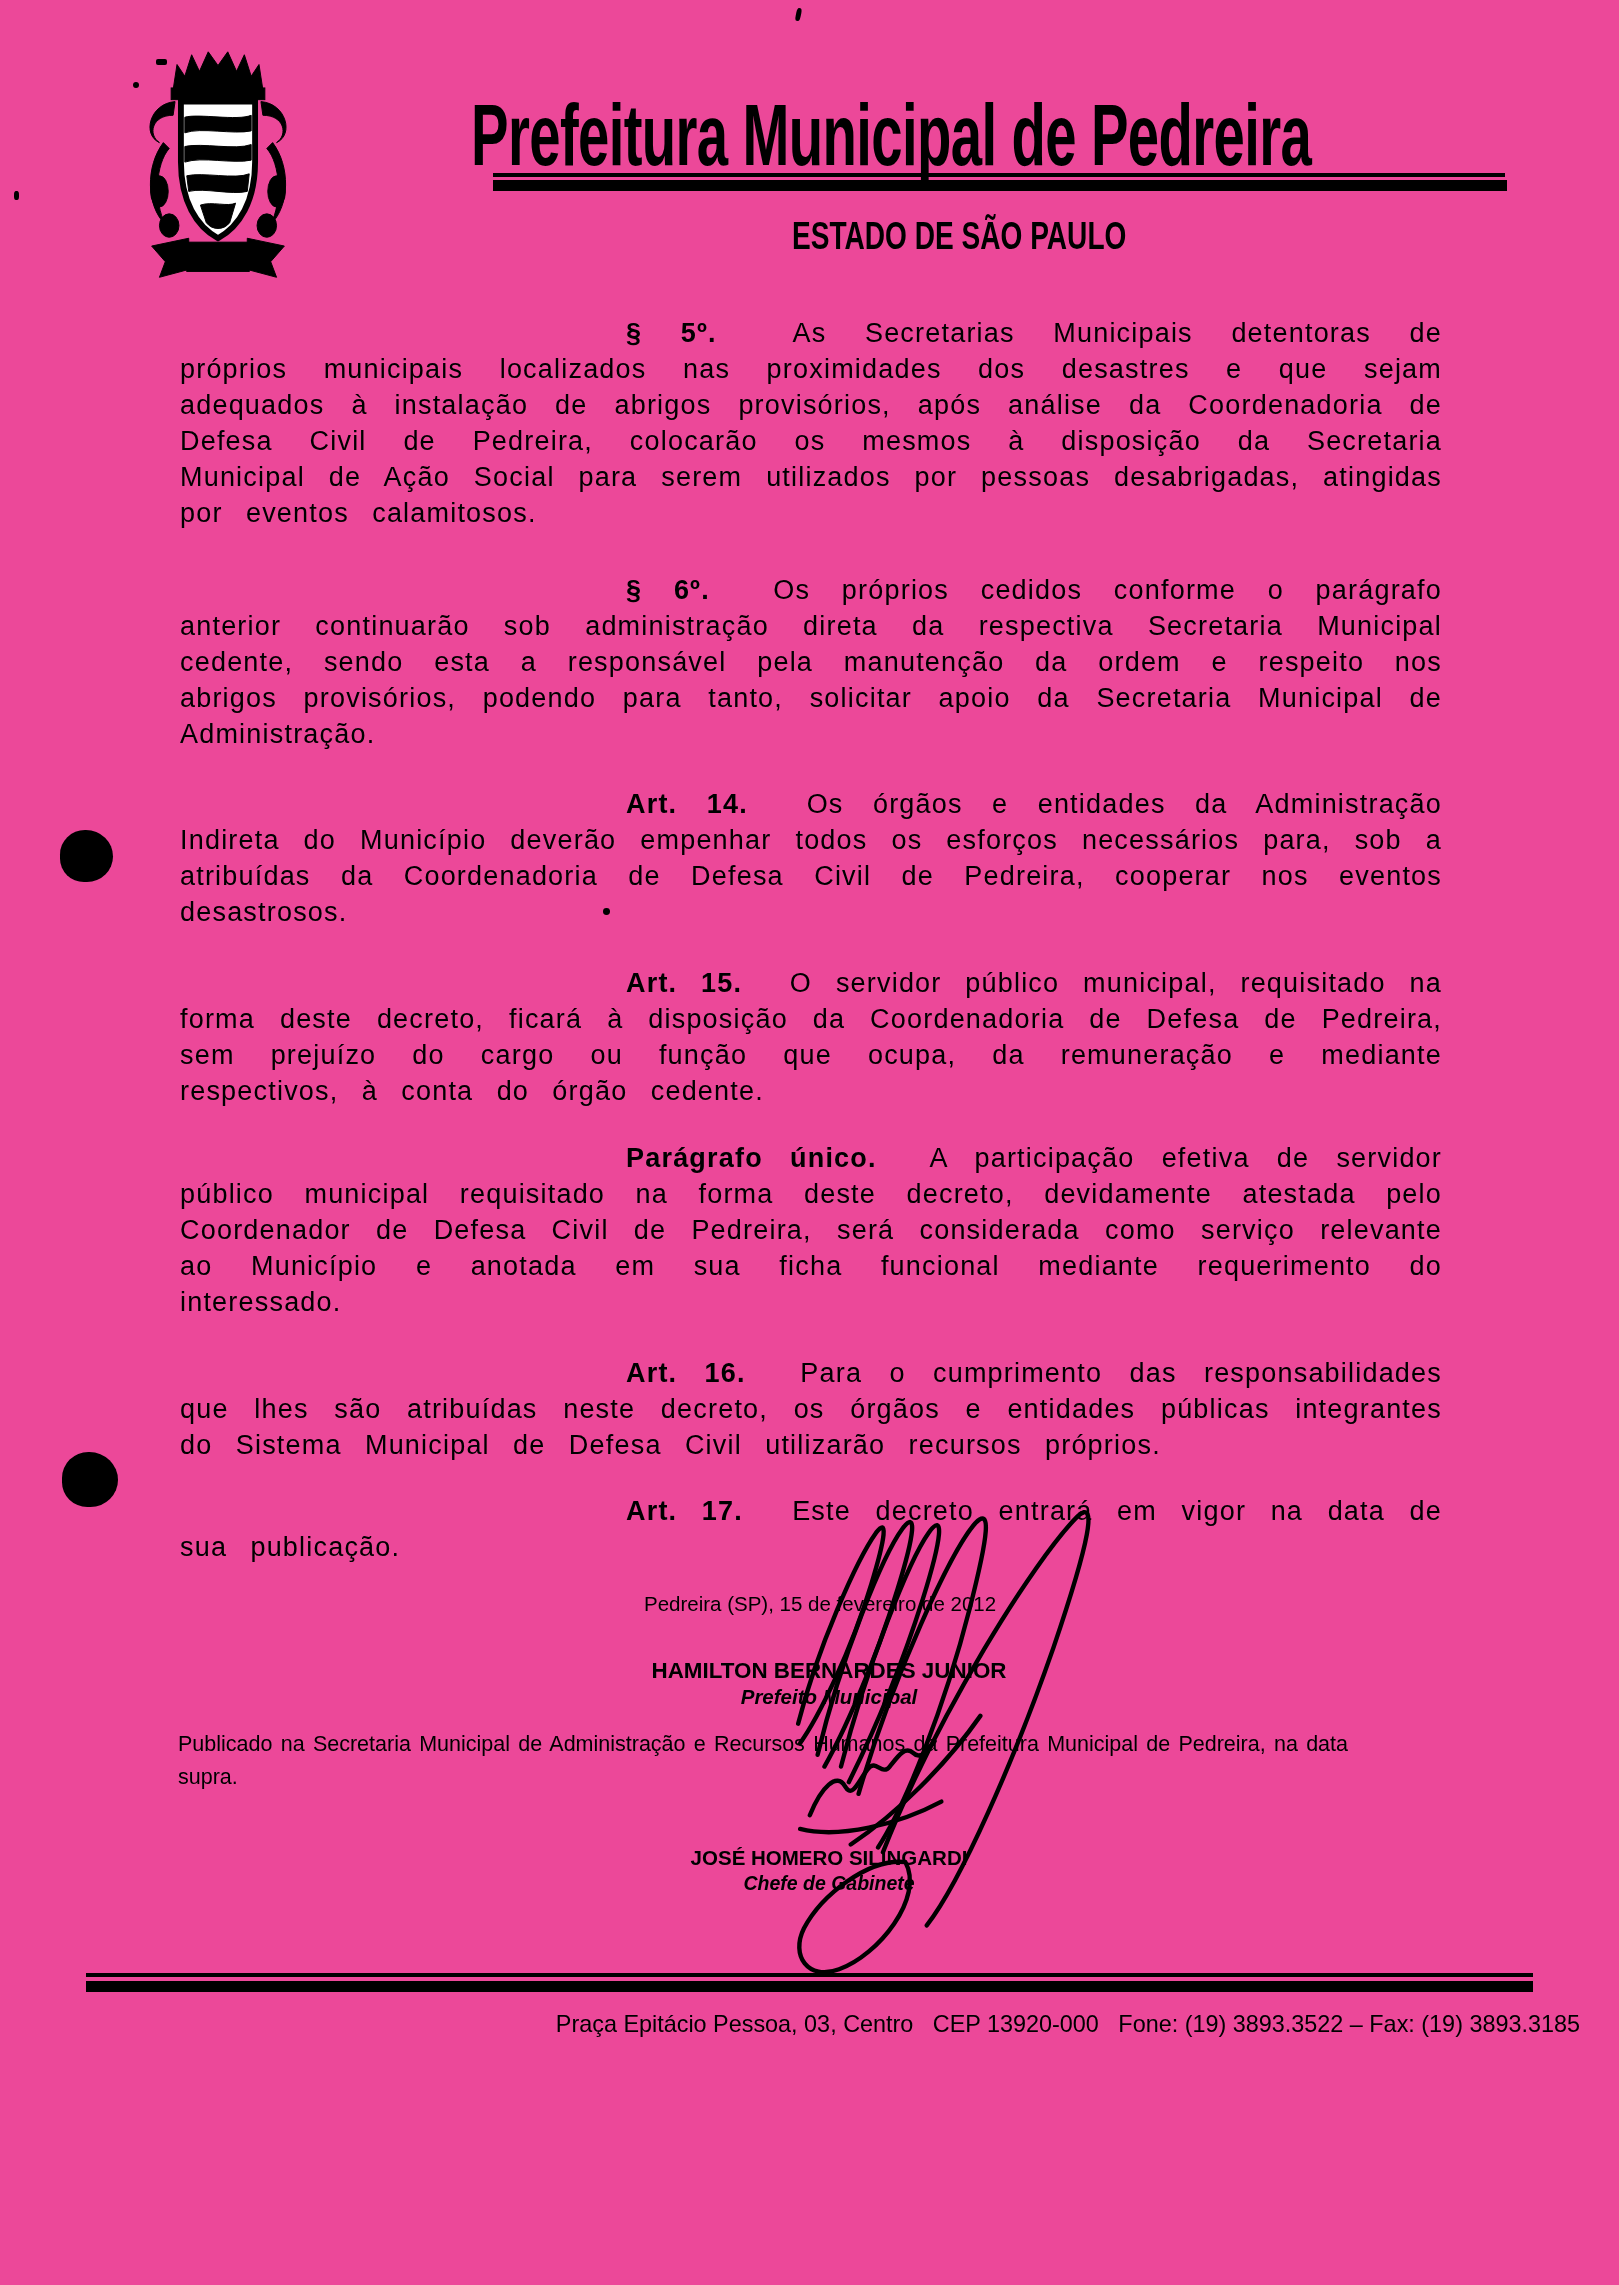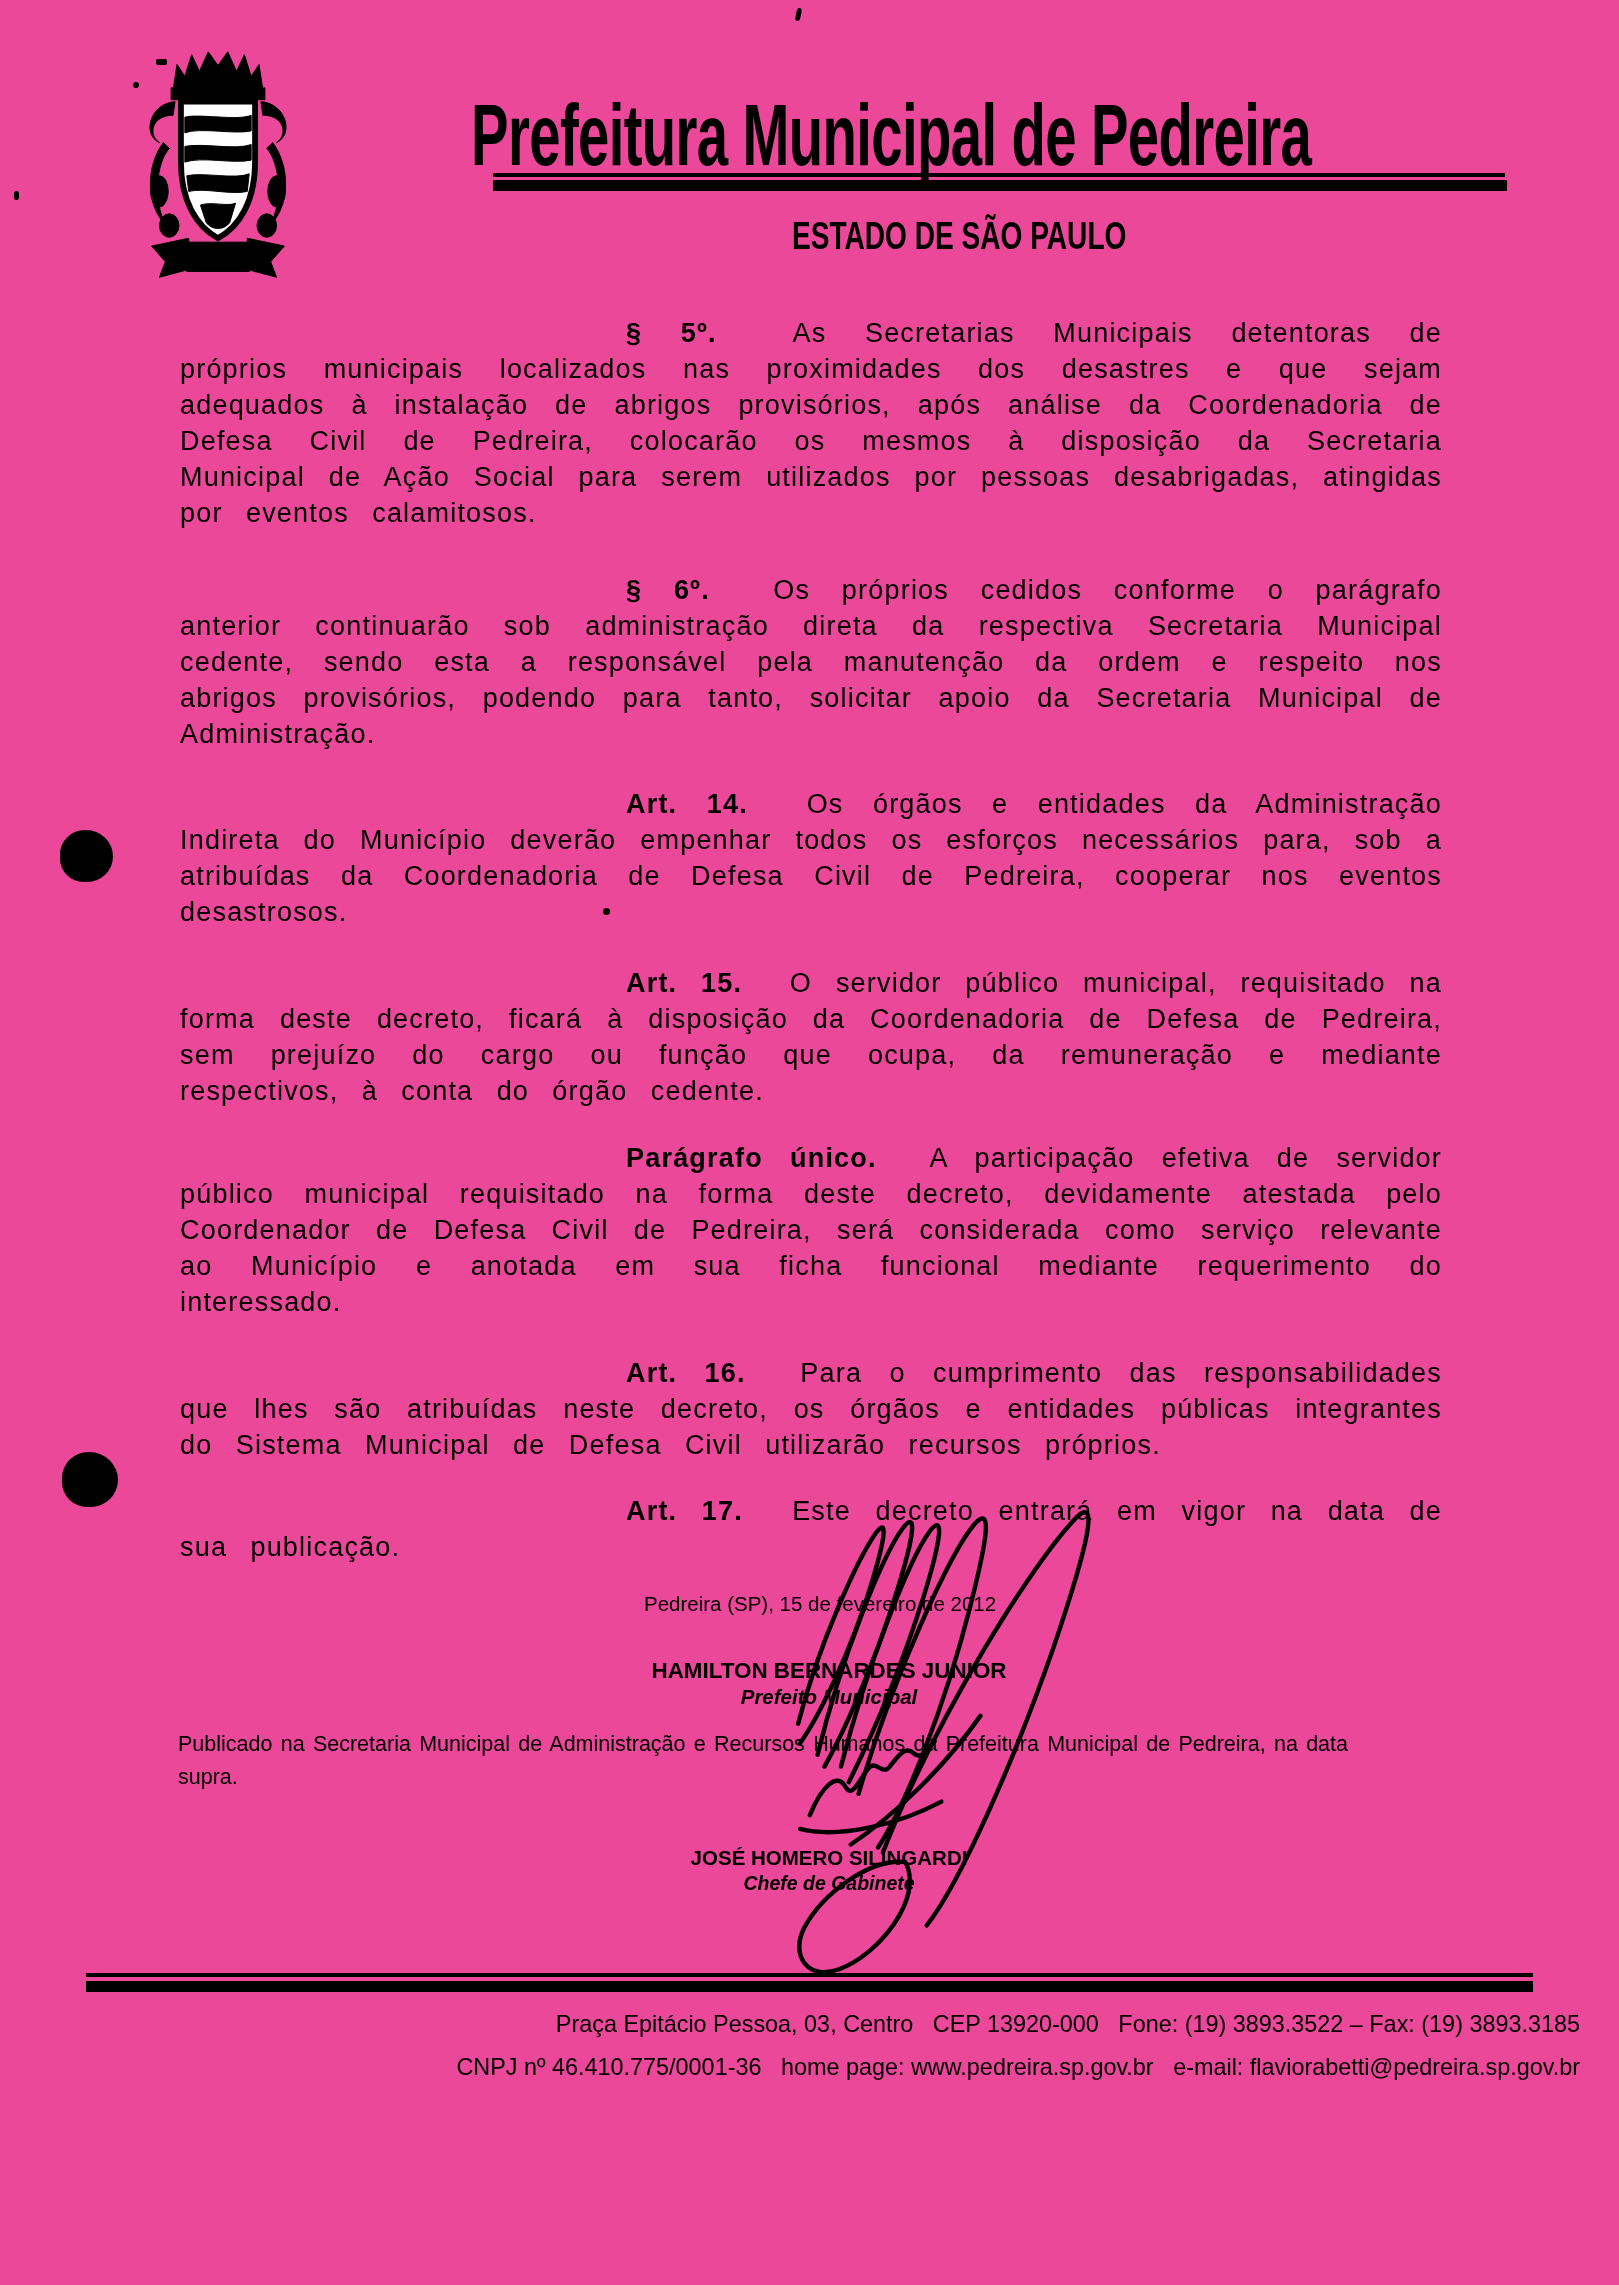--- a/index.html
+++ b/index.html
@@ -121,21 +121,20 @@
     <path d="M125,380 C180,240 280,80 325,35 C345,17 338,58 300,170 C260,285 205,410 170,455"></path>
     <path d="M50,342 C62,312 78,298 86,312 C94,326 100,306 110,294 C118,284 124,302 132,292 C140,282 148,270 156,278 C164,286 172,274 178,266"></path>
     <path d="M225,240 C190,290 140,340 92,372"></path>
     <path d="M40,356 C80,366 140,352 185,328"></path>
     <path d="M148,390 C168,426 120,486 80,500 C48,512 30,486 44,458 C62,424 110,386 148,390"></path>
   </svg>
 
   <div class="foot-rule-thin"></div>
   <div class="foot-rule-thick"></div>
   <div class="foot-line foot-1">Praça Epitácio Pessoa, 03, Centro   CEP 13920-000   Fone: (19) 3893.3522 – Fax: (19) 3893.3185</div>
-  <div class="foot-line foot-2">CNPJ nº 46.410.775/0001-36   home page: www.pedreira.sp.gov.br   e-mail: flaviorabetti@pedreira.sp.gov.br</div>
 
   <div class="hole hole-1"></div>
   <div class="hole hole-2"></div>
   <div class="speck speck-1"></div>
   <div class="speck speck-2"></div>
   <div class="speck speck-3"></div>
   <div class="speck speck-4"></div>
   <div class="speck stray-dot"></div>
 </div>
 

